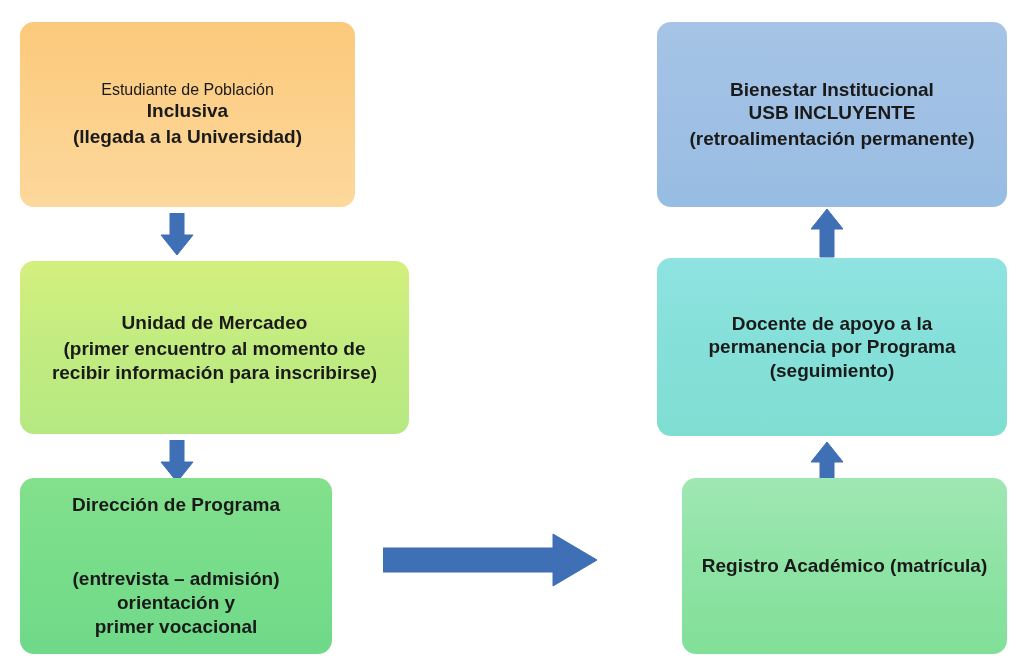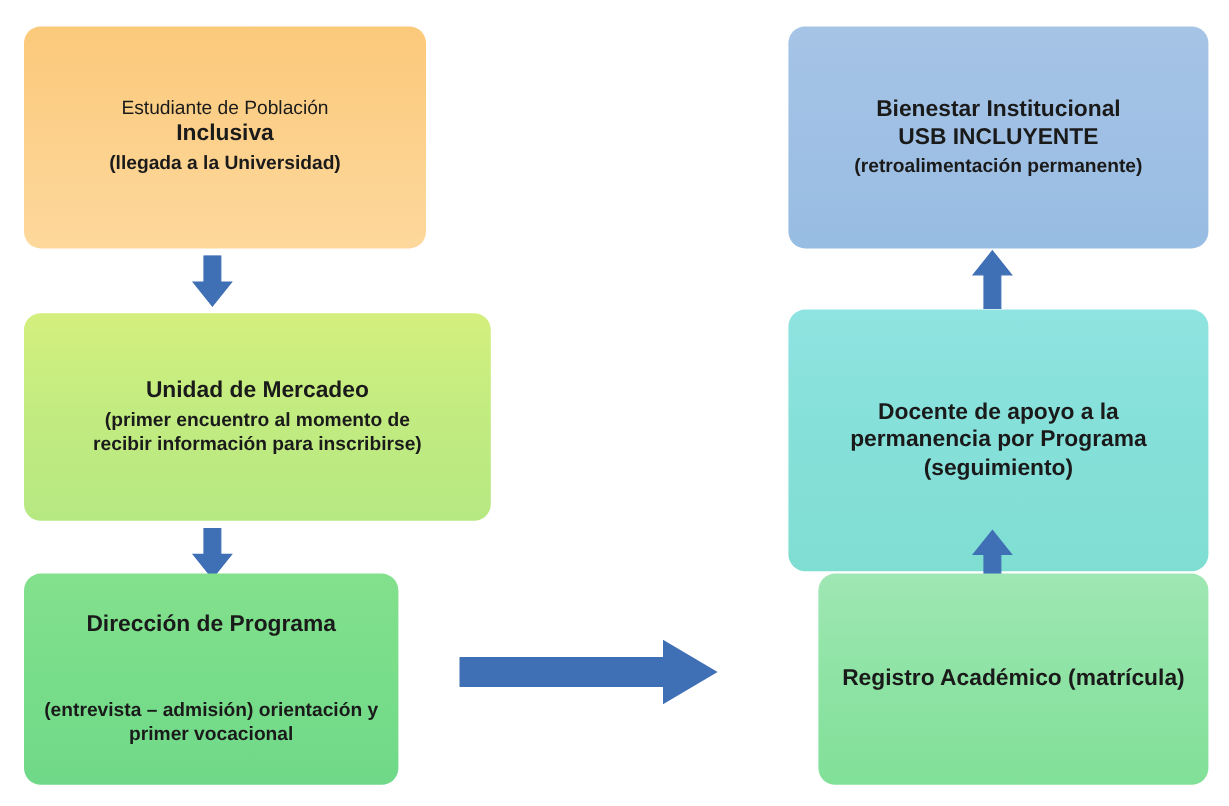--- a/index.html
+++ b/index.html
@@ -31,21 +31,21 @@
     color: #1a1a1a;
     padding: 24px 14px;
   }
   .node .title {
     font-weight: bold;
     font-size: 19px;
     line-height: 1.22;
   }
   .node .sub {
     font-weight: bold;
-    font-size: 16px;
+    font-size: 19px;
     line-height: 1.25;
     margin-top: 3px;
   }
   .node .title-lines {
     display: flex;
     flex-direction: column;
     align-items: center;
   }
 
   
@@ -60,21 +60,21 @@
   #node-direccion {
     left: 20px; top: 478px; width: 312px; height: 176px;
     background: linear-gradient(180deg, #83e08c 0%, #78dd8a 50%, #6fd989 100%);
     gap: 48px;
   }
   #node-bienestar {
     left: 657px; top: 22px; width: 350px; height: 185px;
     background: linear-gradient(180deg, #a5c4e6 0%, #9fc0e4 50%, #98bde2 100%);
   }
   #node-docente {
-    left: 657px; top: 258px; width: 350px; height: 218px;
+    left: 657px; top: 258px; width: 350px; height: 178px;
     background: linear-gradient(180deg, #8fe3e0 0%, #86e0da 45%, #7fded2 100%);
   }
   #node-registro {
     left: 682px; top: 478px; width: 325px; height: 176px;
     background: linear-gradient(180deg, #9fe7b4 0%, #8ee3a4 50%, #81e098 100%);
   }
   #node-registro .title { font-weight: bold; font-size: 19px; }
 
   
   .arrow {

